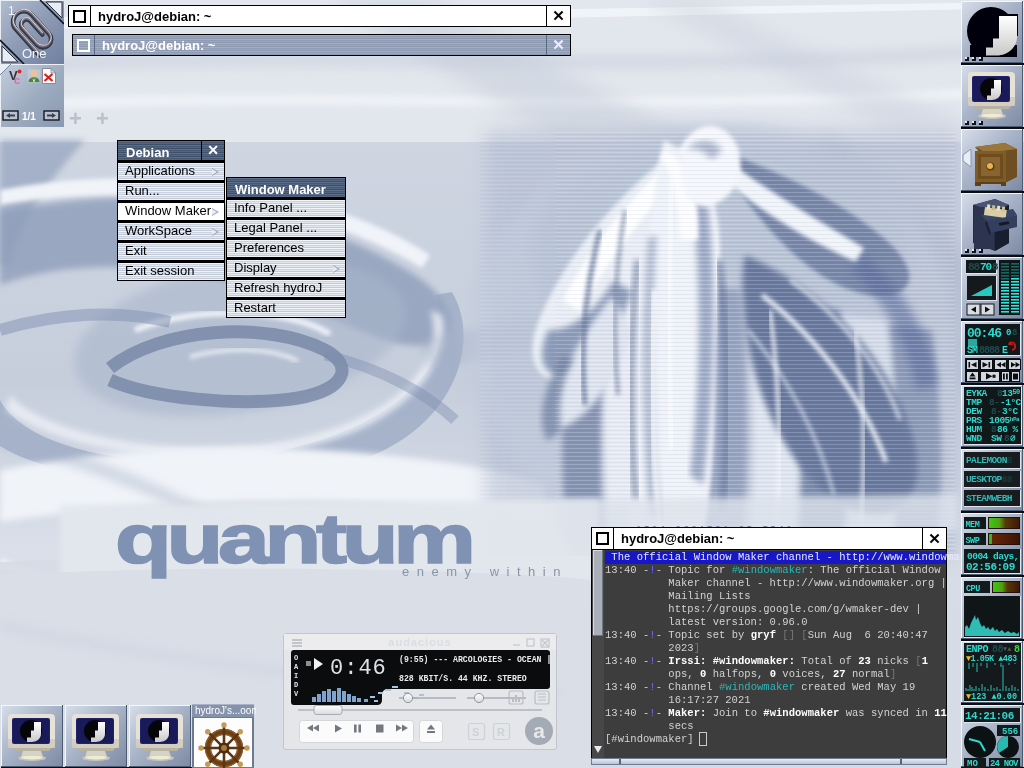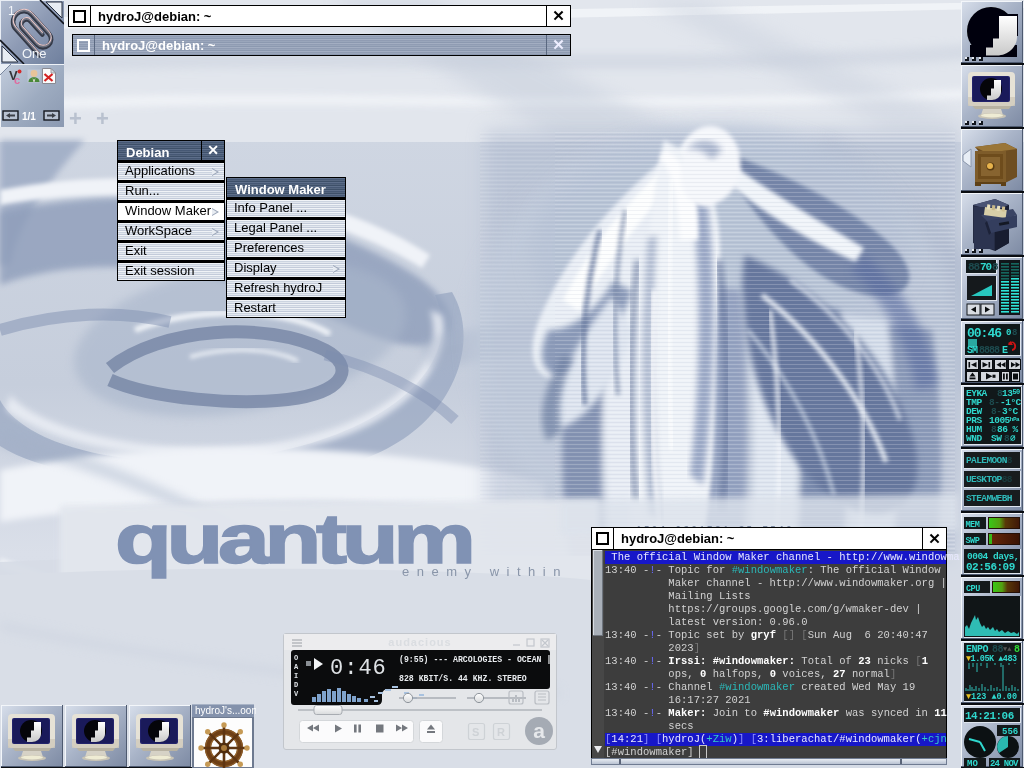--- a/index.html
+++ b/index.html
@@ -629,21 +629,20 @@
           https://groups.google.com/g/wmaker-dev |
           latest version: 0.96.0
 13:40 -<span class="tblue">!</span>- Topic set by <b>gryf</b> <span style="color:#777">[] [</span>Sun Aug  6 20:40:47
           2023<span style="color:#777">]</span>
 13:40 -<span class="tblue">!</span>- <b>Irssi: #windowmaker:</b> Total of <b>23</b> nicks <span style="color:#777">[</span><b>1</b>
           ops, <b>0</b> halfops, <b>0</b> voices, <b>27</b> normal<span style="color:#777">]</span>
 13:40 -<span class="tblue">!</span>- Channel <span class="tcyan">#windowmaker</span> created Wed May 19
           16:17:27 2021
 13:40 -<span class="tblue">!</span>- <b>Maker:</b> Join to <b>#windowmaker</b> was synced in <b>11</b>
           secs
-<span class="rowblue"><span class="sbr">[</span>14:21<span class="sbr">] [</span>hydroJ(<span class="scy">+Ziw</span>)<span class="sbr">] [</span>3:liberachat/#windowmaker(<span class="scy">+cjn</span></span>
 [#windowmaker] <span style="outline:1px solid #c8c8c8;">​&nbsp;</span></div>
  </div>
  <div class="resz"></div>
 </div>
 
 <div id="aud">
 <svg width="272" height="115" viewBox="0 0 272 115">
 <defs>
 <linearGradient id="knobg" x1="0" y1="0" x2="0" y2="1">
  <stop offset="0" stop-color="#ffffff"></stop>

